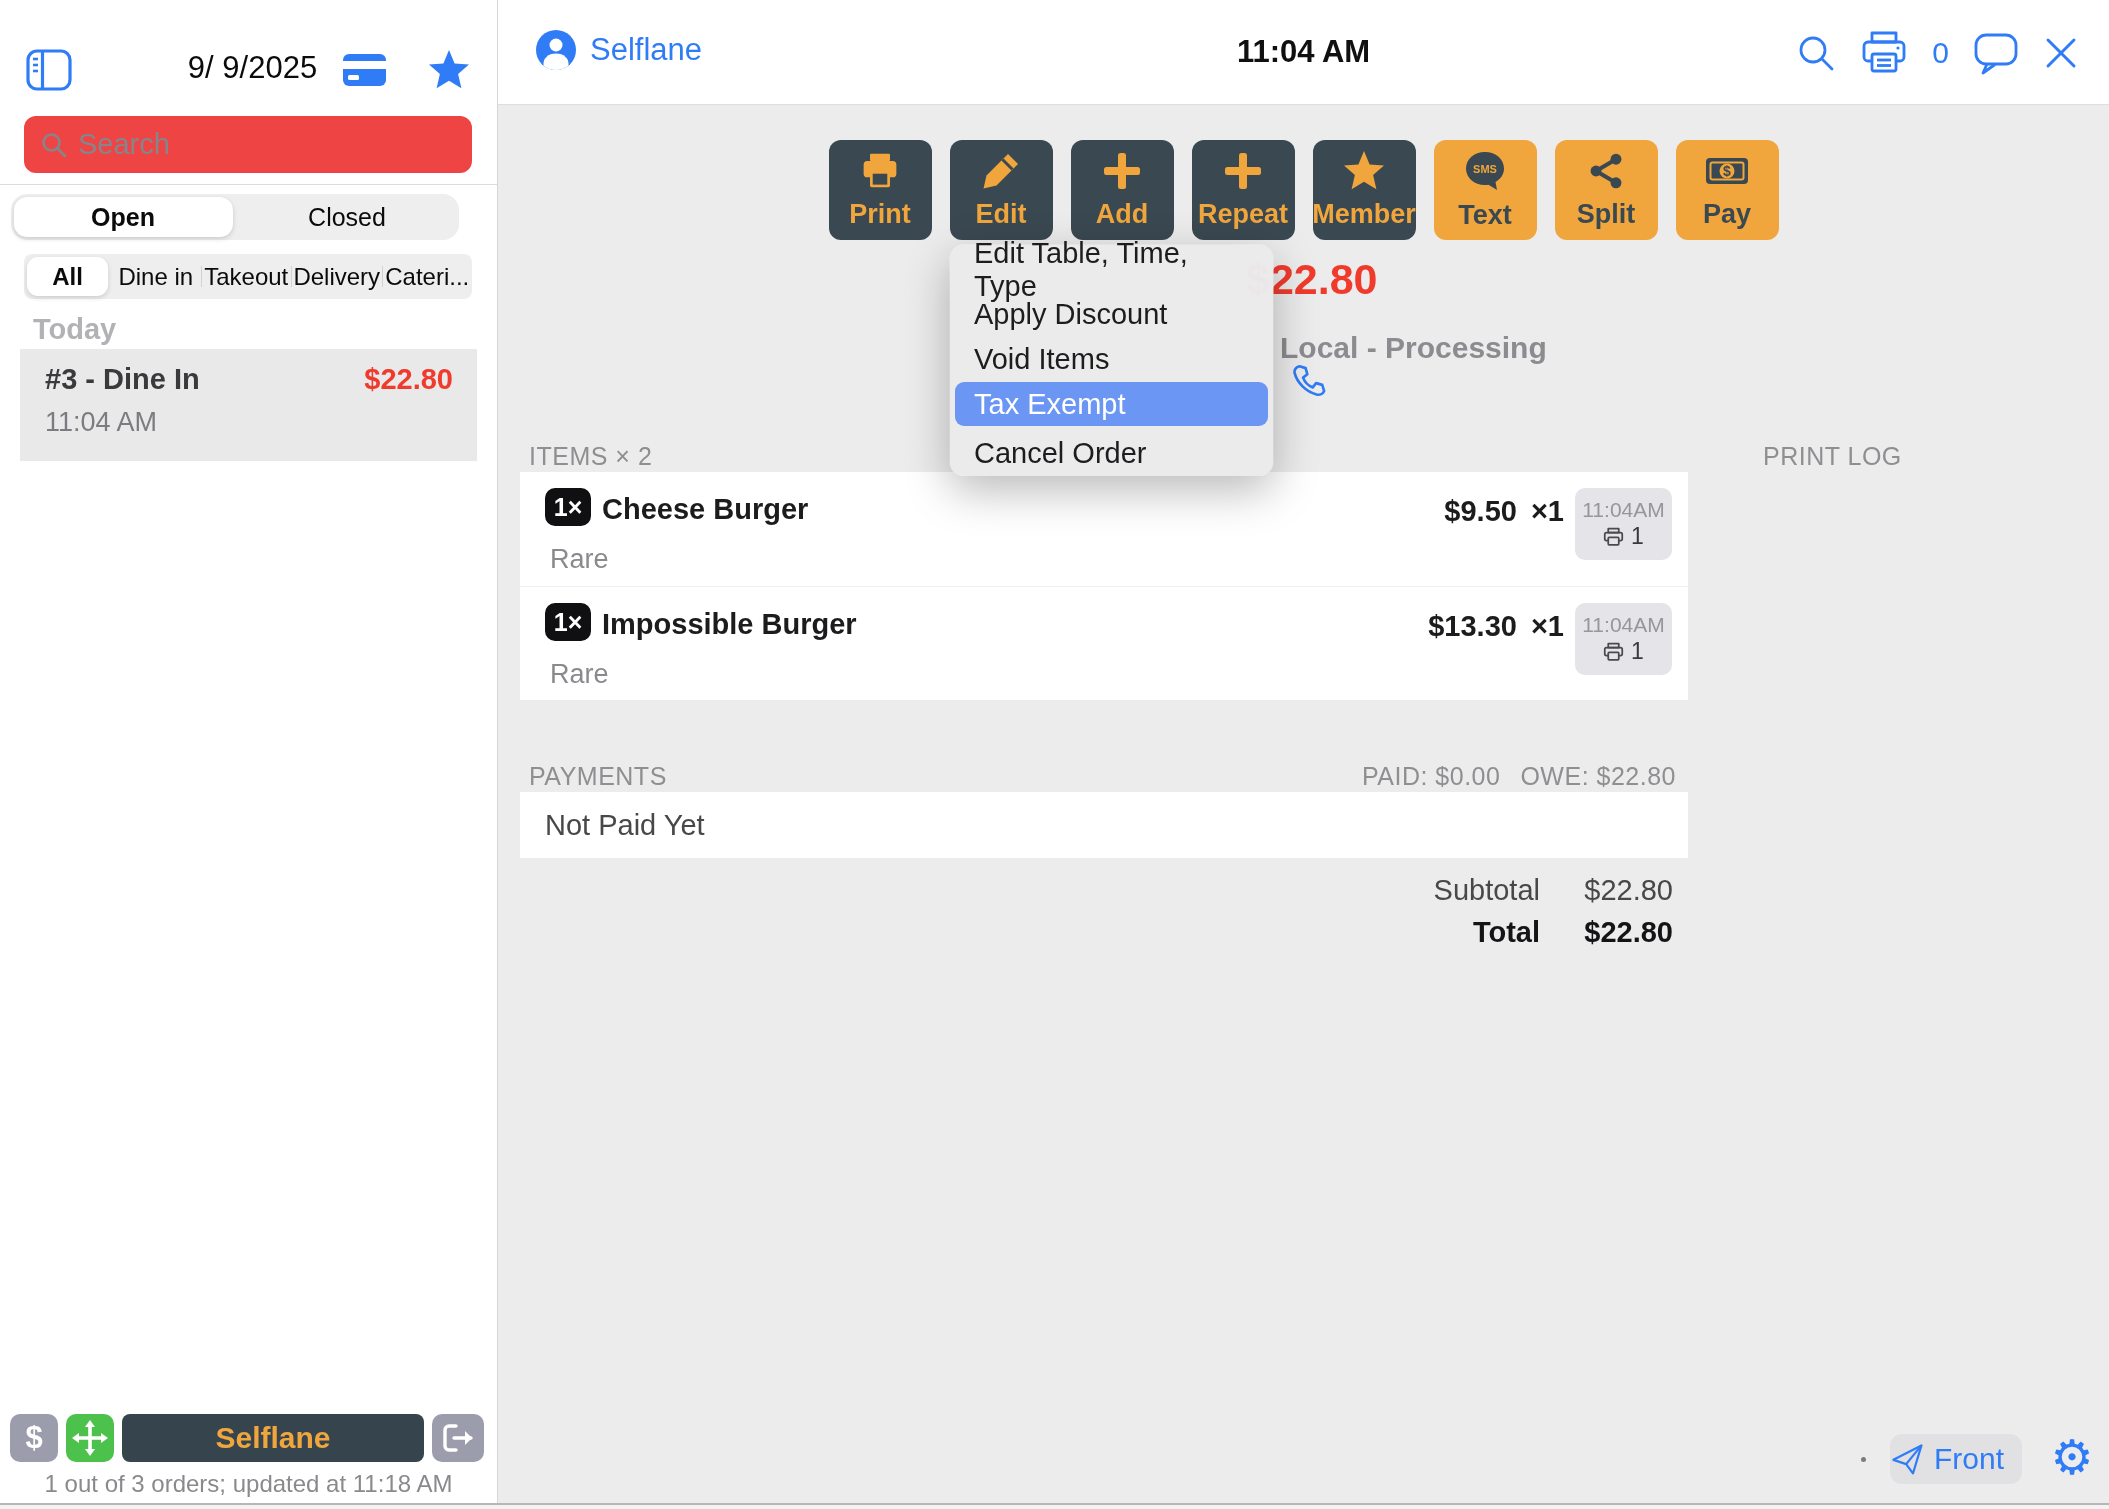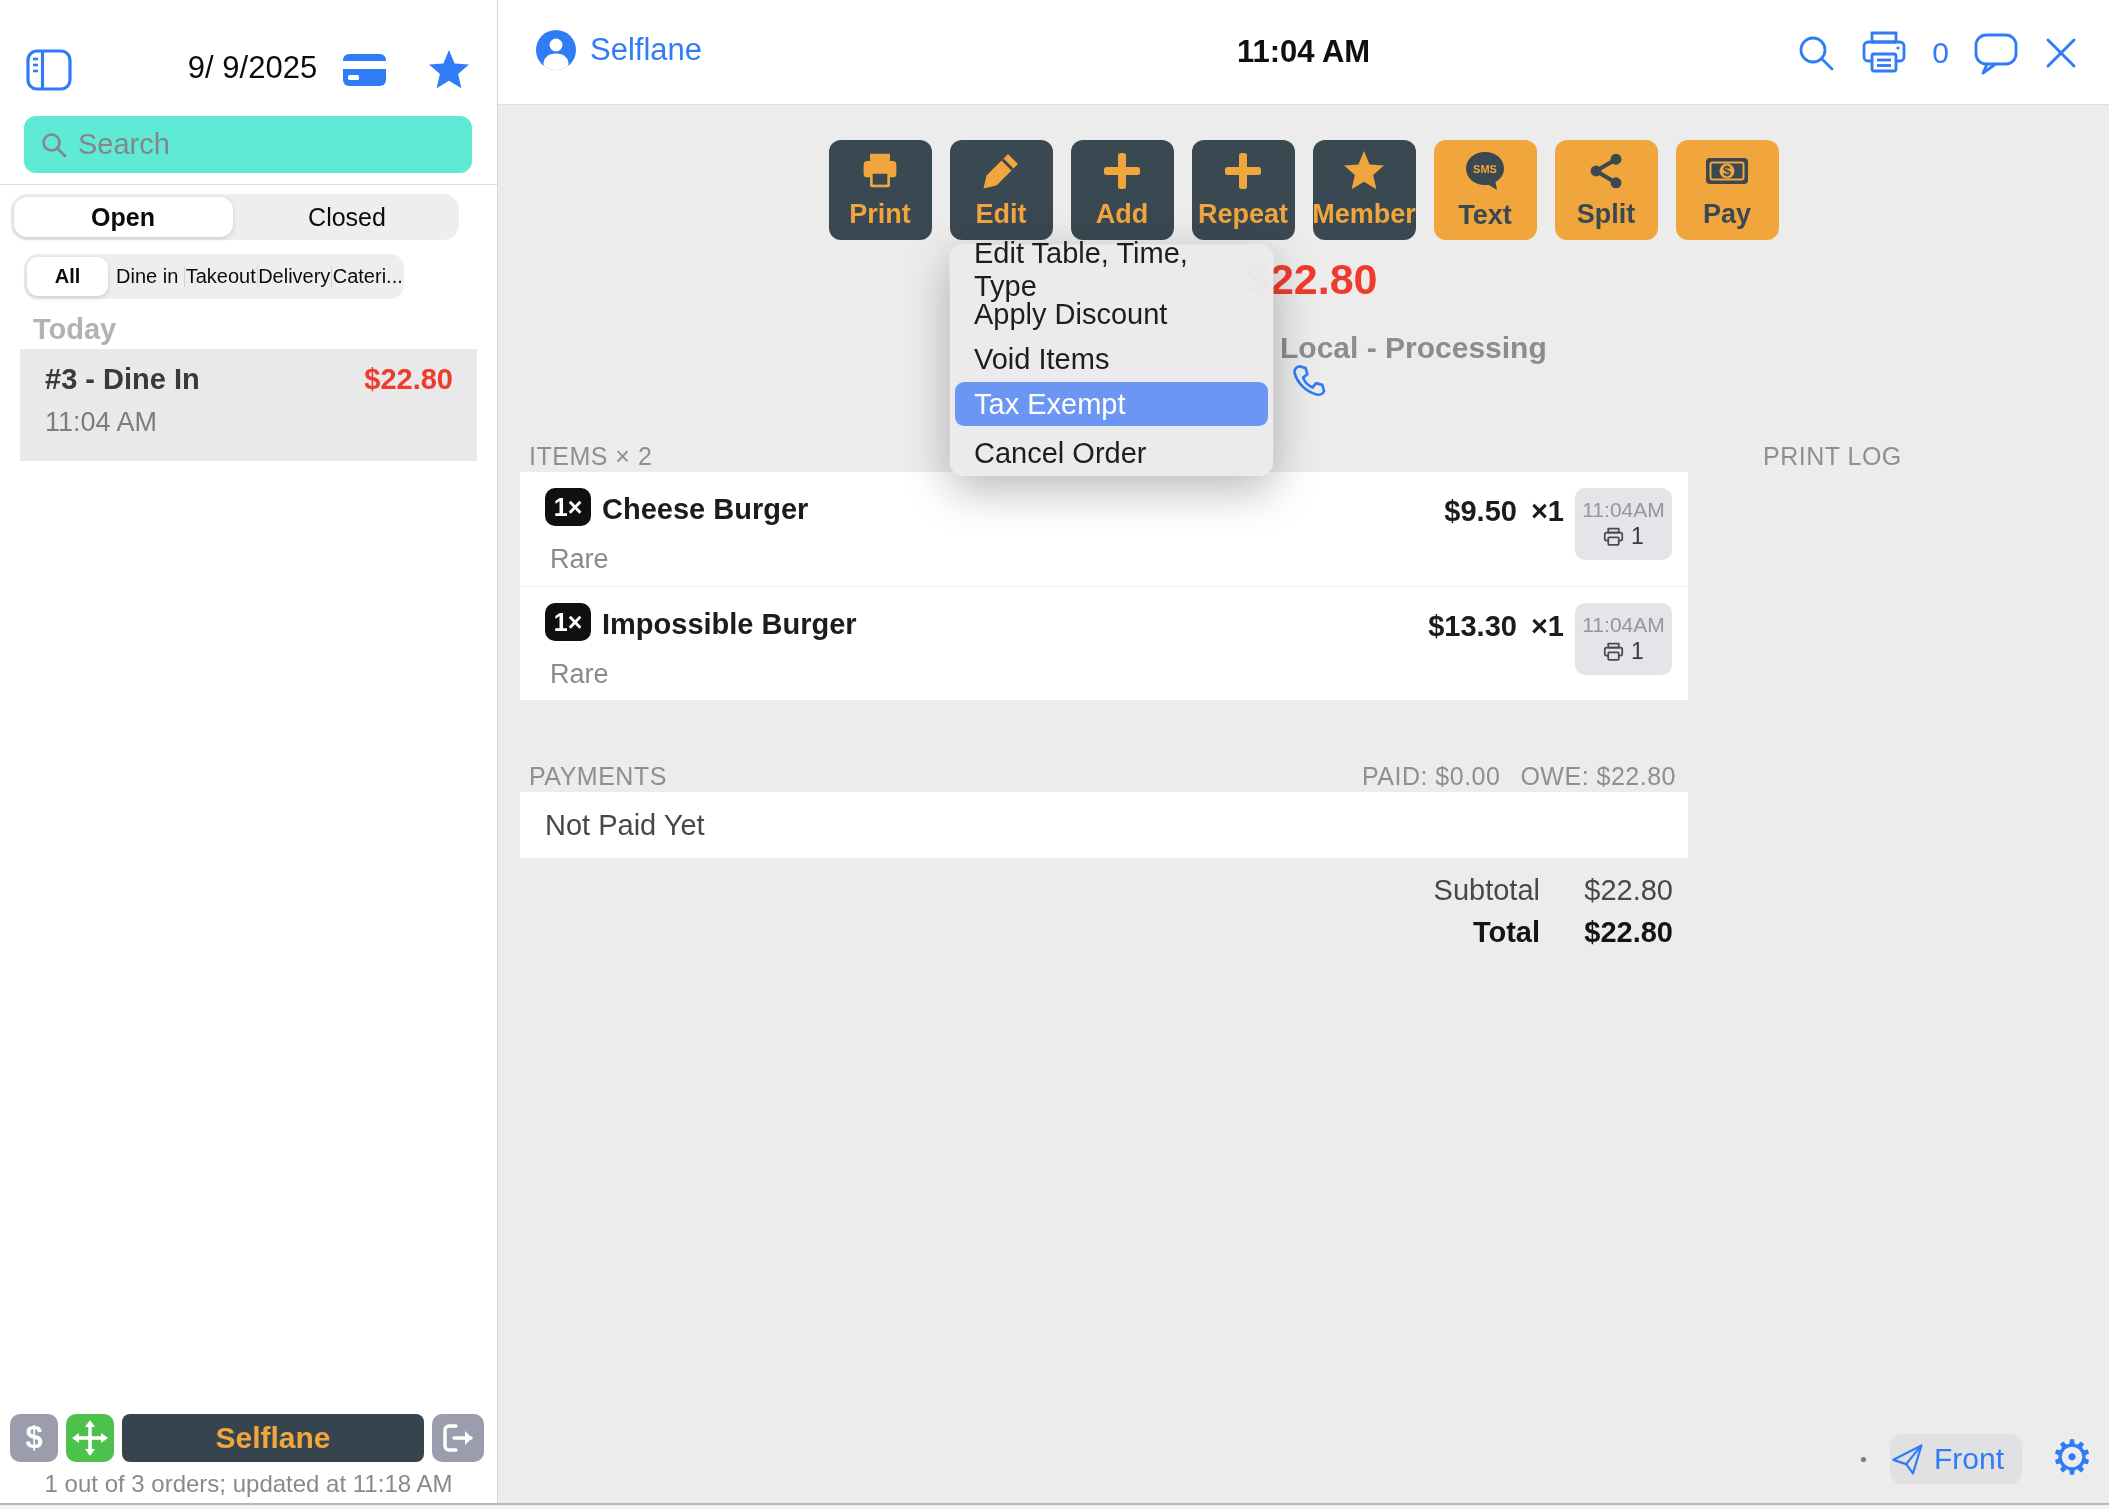--- a/index.html
+++ b/index.html
@@ -9,29 +9,29 @@
     font-family:"Liberation Sans","DejaVu Sans",sans-serif;
     -webkit-font-smoothing:antialiased;
   }
 
   
   .sidebar { position:absolute; left:0; top:0; width:498px; height:1509px; background:#fff; border-right:1px solid #d6d6da; }
   .sb-panel-btn { position:absolute; left:26px; top:48px; width:46px; height:44px; }
   .sb-date { position:absolute; left:160px; top:50px; width:185px; text-align:center; font-size:31px; font-weight:500; color:#0b0b0c; }
   .sb-card-btn { position:absolute; left:343px; top:54px; }
   .sb-star-btn { position:absolute; left:428px; top:50px; }
-  .sb-search { position:absolute; left:24px; top:116px; width:448px; height:57px; background:#5eead4; border-radius:12px; display:flex; align-items:center; padding:0 16px; gap:10px; }
+  .sb-search { position:absolute; left:24px; top:116px; width:448px; height:57px; background:#ef4444; border-radius:12px; display:flex; align-items:center; padding:0 16px; gap:10px; }
   .sb-search input { border:none; outline:none; background:transparent; font-size:29px; color:#3a3a3c; width:100%; font-family:inherit; }
   .sb-search input::placeholder { color:#85858c; }
   .sb-divider { position:absolute; left:0; top:184px; width:100%; border-top:1px solid #dbdbdf; }
   .seg { position:absolute; left:11px; top:194px; width:448px; height:46px; background:#eeeeef; border-radius:16px; display:flex; }
   .seg-half { flex:1; display:flex; align-items:center; justify-content:center; font-size:25px; color:#0b0b0c; }
   .seg-pill { position:absolute; left:3px; top:3px; width:219px; height:40px; background:#fff; border-radius:13px; box-shadow:0 2px 5px rgba(0,0,0,.14), 0 0 1px rgba(0,0,0,.08); }
   .seg-half.sel { font-weight:700; position:relative; z-index:1; }
-  .filters { position:absolute; left:24px; top:254px; width:380px; height:45px; background:#eeeeef; border-radius:14px; display:flex; align-items:center; font-size:20px; color:#0b0b0c; }
+  .filters { position:absolute; left:24px; top:254px; width:448px; height:45px; background:#eeeeef; border-radius:8px; display:flex; align-items:center; font-size:24px; color:#0b0b0c; }
   .f-pill { width:81px; height:39px; margin:3px; background:#fff; border-radius:11px; box-shadow:0 2px 5px rgba(0,0,0,.14); display:flex; align-items:center; justify-content:center; font-weight:700; }
   .f-item { flex:1; text-align:center; white-space:nowrap; overflow:hidden; }
   .f-sep { width:1px; height:21px; background:#d2d2d6; }
   .sb-today { position:absolute; left:33px; top:313px; font-size:29px; font-weight:700; color:#b2b2b6; }
   .sb-order { position:absolute; left:20px; top:349px; width:457px; height:112px; background:#e9e9ea; }
   .sb-order-title { position:absolute; left:25px; top:14px; font-size:29px; font-weight:600; color:#3a3a3c; }
   .sb-order-amount { position:absolute; right:24px; top:14px; font-size:29px; font-weight:600; color:#f03b2c; }
   .sb-order-time { position:absolute; left:25px; top:58px; font-size:27px; color:#7c7c80; }
   .sb-sq-btn { position:absolute; top:1414px; width:48px; height:48px; border-radius:10px; display:flex; align-items:center; justify-content:center; }
   .sb-money-btn { left:10px; background:#9b9dac; color:#fff; font-size:31px; font-weight:700; }

